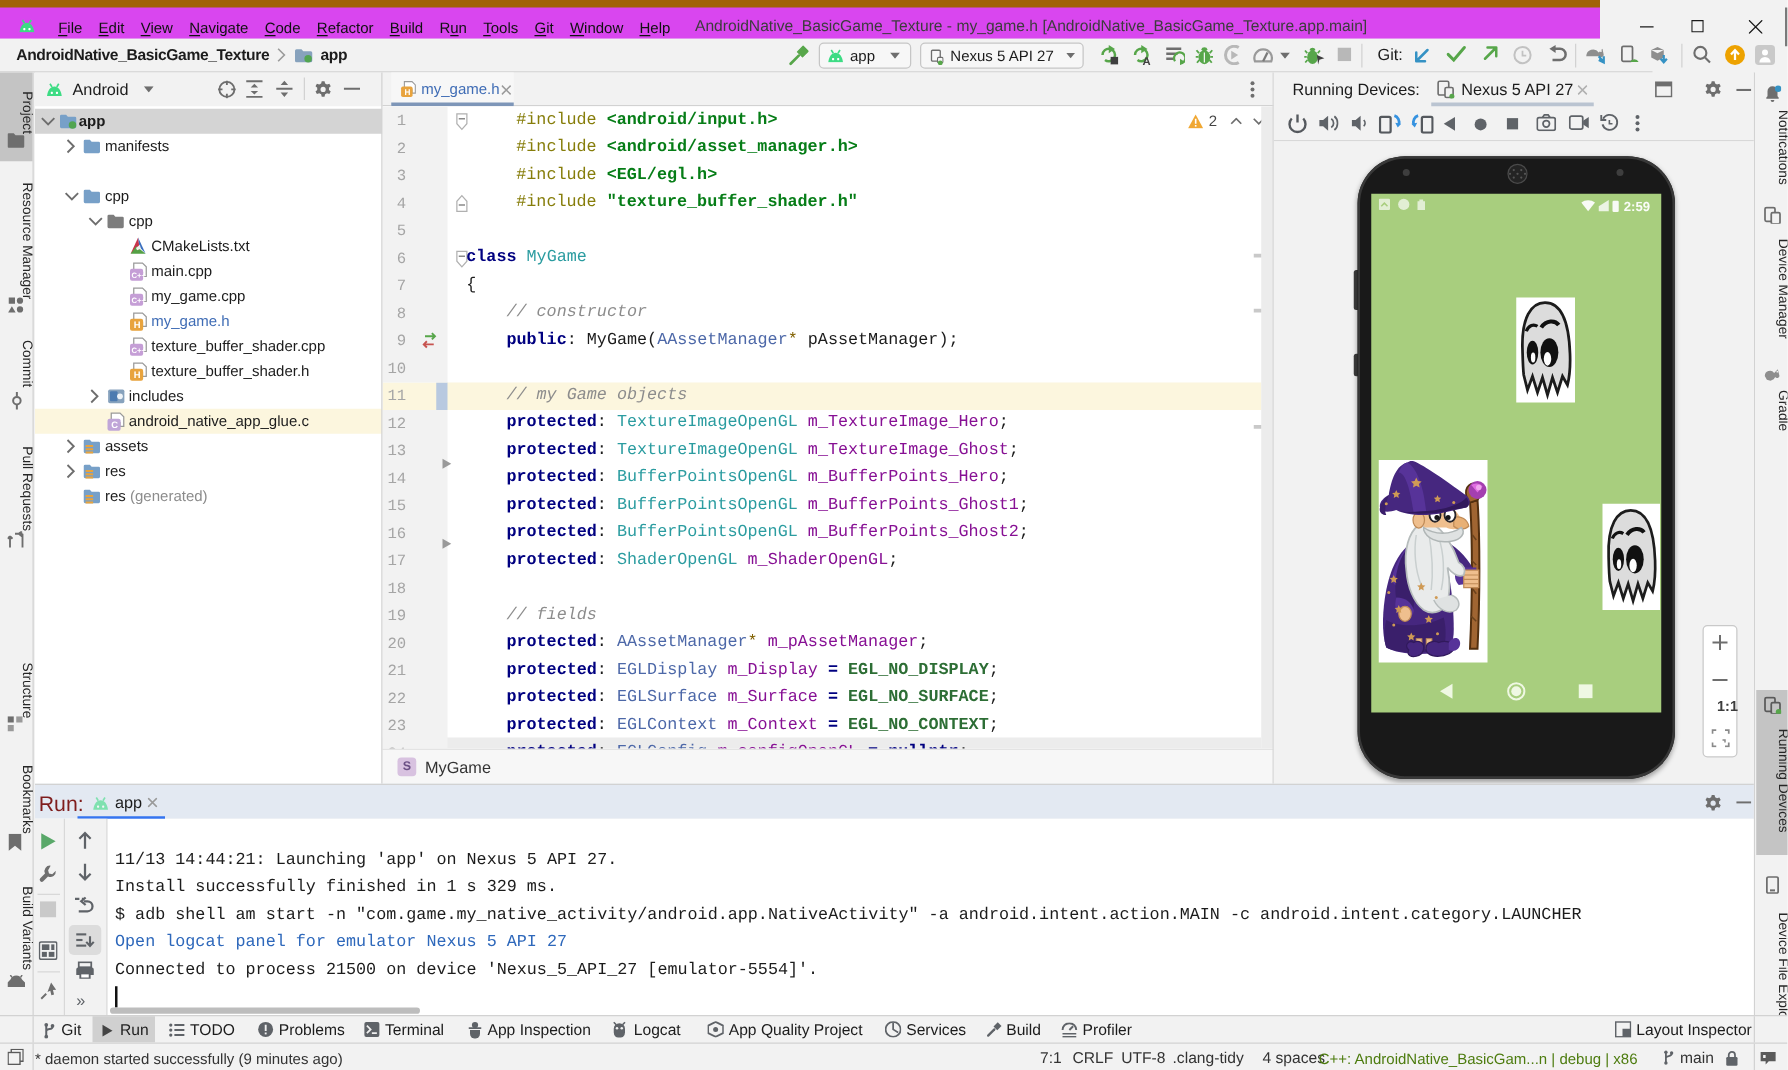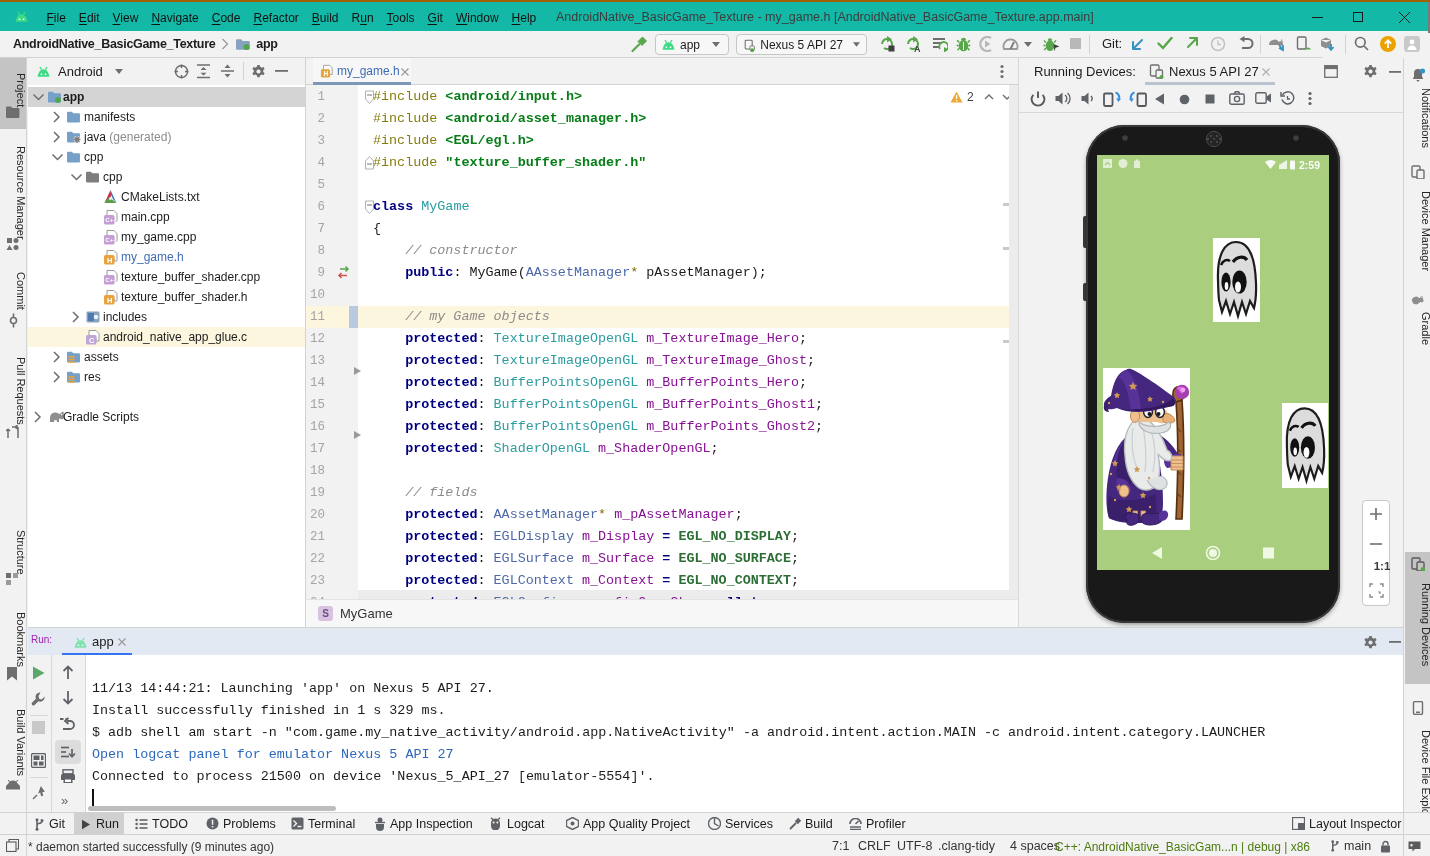--- a/index.html
+++ b/index.html
@@ -3,21 +3,21 @@
 <meta charset="utf-8">
 <style>
 * { margin:0; padding:0; box-sizing:border-box; }
 html,body { width:1430px; height:856px; overflow:hidden; }
 #root { position:relative; width:1430px; height:856px; background:#f2f2f2;
   font-family:"Liberation Sans", sans-serif; font-size:13px; color:#1c1c1c; }
 .abs { position:absolute; }
 .mono { font-family:"Liberation Mono", monospace; }
 svg { display:block; }
 
-#titlebar { left:0; top:0; width:1430px; height:31px; background:#14b8a6; border-top:2px solid #a16207; }
+#titlebar { left:0; top:0; width:1280px; height:31px; background:#d946ef; border-top:6px solid #a16207; }
 #menus { position:absolute; left:40px; top:0; height:31px; display:flex; align-items:center; gap:0; }
 #menus span { padding:0 6.5px; font-size:12px; color:#111; }
 #menus u { text-decoration:underline; text-underline-offset:2px; }
 #wtitle { position:absolute; left:556px; top:0; height:30px; line-height:30px; font-size:12.5px; color:#3c3c3c; white-space:nowrap; }
 .winbtn { position:absolute; top:0; width:46px; height:30px; display:flex; align-items:center; justify-content:center; color:#1a1a1a; }
 
 #toolbar { left:0; top:31px; width:1322px; height:27px; background:#f2f2f2; border-bottom:1px solid #d2d2d2; }
 #crumbs { position:absolute; left:13px; top:0; height:26px; display:flex; align-items:center; font-size:12.5px; letter-spacing:-0.3px; font-weight:bold; color:#1c1c1c; }
 .combo { position:absolute; top:3px; height:21px; border:1px solid #c6c6c6; border-radius:4px; background:#f7f7f7; display:flex; align-items:center; padding:0 6px; font-size:12px; color:#1c1c1c; white-space:nowrap; }
 .tico { position:absolute; top:5px; }
@@ -36,21 +36,21 @@
 
 #tabbar { left:306px; top:58px; width:713px; height:27px; background:#f2f2f2; border-bottom:1px solid #d2d2d2; }
 #tab1 { position:absolute; left:7px; top:0; width:98px; height:27px; background:#f7f7f7; }
 #tab1 .ul { position:absolute; left:0; bottom:0; width:98px; height:3px; background:#7e96b8; }
 
 #editor { left:306px; top:85px; width:713px; height:514px; background:#fff; overflow:hidden; }
 #gutter { position:absolute; left:0; top:0; width:52px; height:514px; background:#f2f2f2; }
 #code { position:absolute; left:0px; top:0; }
 #code pre { font-family:"Liberation Mono",monospace; font-size:13.4px; line-height:22px; }
 .kw { color:#000080; font-weight:bold; }
-.pp { color:#867d0a; }
+.pp { color:#867d0a;margin-left:40px; }
 .inc { color:#067d17; font-weight:bold; }
 .cmt { color:#8c8c8c; font-style:italic; }
 .cls { color:#2b9ca0; }
 .typ { color:#4d68a8; }
 .mem { color:#871094; }
 .mac { color:#2d6e35; font-weight:bold; }
 .star { color:#806000; }
 
 #bcrumb { left:306px; top:599px; width:713px; height:28px; background:#f7f7f7; border-top:1px solid #e3e3e3; }
 
@@ -414,29 +414,20 @@
       </div>
     <div class="trow" style="top:22px">
         <svg class="lbl" style="left:21px;top:2px" width="16" height="16">
           <use href="#chevR"></use>
         </svg>
         <svg class="lbl" style="left:38px;top:2px" width="16" height="16">
           <use href="#fold"></use>
         </svg>
         <span class="lbl" style="left:56px">manifests</span>
       </div>
-    <div class="trow" style="top:42px">
-        <svg class="lbl" style="left:21px;top:2px" width="16" height="16">
-          <use href="#chevR"></use>
-        </svg>
-        <svg class="lbl" style="left:38px;top:2px" width="16" height="16">
-          <use href="#foldGear"></use>
-        </svg>
-        <span class="lbl" style="left:56px">java <span class="gen">(generated)</span></span>
-      </div>
     <div class="trow" style="top:62px">
         <svg class="lbl" style="left:21px;top:2px" width="16" height="16">
           <use href="#chevD"></use>
         </svg>
         <svg class="lbl" style="left:38px;top:2px" width="16" height="16">
           <use href="#fold"></use>
         </svg>
         <span class="lbl" style="left:56px">cpp</span>
       </div>
     <div class="trow" style="top:82px">
@@ -510,28 +501,25 @@
       </div>
     <div class="trow" style="top:282px">
         <svg class="lbl" style="left:21px;top:2px" width="16" height="16">
           <use href="#chevR"></use>
         </svg>
         <svg class="lbl" style="left:38px;top:2px" width="16" height="16">
           <use href="#foldRes"></use>
         </svg>
         <span class="lbl" style="left:56px">res</span>
       </div>
-    <div class="trow" style="top:322px">
-        <svg class="lbl" style="left:2px;top:2px" width="16" height="16">
-          <use href="#chevR"></use>
-        </svg>
-        <svg class="lbl" style="left:19px;top:2px" width="18" height="16" viewBox="0 0 16 16">
-          <use href="#eleph"></use>
-        </svg>
-        <span class="lbl" style="left:35px">Gradle Scripts</span>
+    <div class="trow" style="top:302px">
+        <svg class="lbl" style="left:38px;top:2px" width="16" height="16">
+          <use href="#foldRes"></use>
+        </svg>
+        <span class="lbl" style="left:56px">res <span class="gen">(generated)</span></span>
       </div>
   </div>
   <div class="abs" id="tabbar">
     <div id="tab1">
       <svg class="abs" style="left:7px;top:6px" width="14" height="14" viewBox="0 0 16 16">
           <use href="#fh"></use>
         </svg>
       <div class="abs" style="left:24px;top:6px;font-size:12px;color:#3f6cb5">my_game.h</div>
       <svg class="abs" style="left:88px;top:10px" width="8" height="8" viewBox="0 0 8 8">
           <path d="M0.5 0.5 L7.5 7.5 M7.5 0.5 L0.5 7.5" stroke="#9a9a9a" stroke-width="1.2"></path>
@@ -865,21 +853,21 @@
       <div class="abs" style="left:343px;top:447px;width:40px;text-align:center;font-size:11.5px;font-weight:bold;color:#3c3c3c">1:1</div>
       <svg class="abs" style="left:350px;top:470px" width="15" height="15" viewBox="0 0 15 15">
           <path d="M1 4 V1 H4 M11 1 H14 V4 M14 11 V14 H11 M4 14 H1 V11" fill="none" stroke="#8a8a8a" stroke-width="1.4"></path>
           <path d="M9 9 H11 V11" fill="none" stroke="#8a8a8a" stroke-width="1.2"></path>
         </svg>
     </div>
   </div>
   <div class="abs" style="left:305px;top:58px;width:1px;height:569px;background:#d2d2d2"></div>
   <div class="abs" style="left:1018px;top:58px;width:1px;height:569px;background:#d8d8d8"></div>
   <div class="abs" id="runhdr">
-    <div class="abs" style="left:3px;top:6px;font-size:10px;color:#a21caf">Run:</div>
+    <div class="abs" style="left:3px;top:6px;font-size:17px;color:#7f1d1d">Run:</div>
     <svg class="abs" style="left:46px;top:9px" width="13" height="11" viewBox="0 0 13 11" opacity="0.6">
         <use href="#ahead"></use>
       </svg>
     <div class="abs" style="left:64px;top:6px;font-size:13px;color:#1c1c1c">app</div>
     <svg class="abs" style="left:90px;top:10px" width="8" height="8" viewBox="0 0 8 8">
         <path d="M0.5 0.5 L7.5 7.5 M7.5 0.5 L0.5 7.5" stroke="#9a9a9a" stroke-width="1.2"></path>
       </svg>
     <div class="abs" style="left:34px;top:25px;width:70px;height:3px;background:#3574f0"></div>
     <svg class="abs" style="left:1335px;top:7px" width="15" height="15" viewBox="0 0 16 16">
         <path d="M6.8 1 h2.4 l0.5 2 a5.5 5.5 0 0 1 1.6 0.9 l2-0.7 1.2 2.1 -1.5 1.4 a5.5 5.5 0 0 1 0 1.8 l1.5 1.4 -1.2 2.1 -2-0.7 a5.5 5.5 0 0 1-1.6 0.9 l-0.5 2 h-2.4 l-0.5-2 a5.5 5.5 0 0 1-1.6-0.9 l-2 0.7 -1.2-2.1 1.5-1.4 a5.5 5.5 0 0 1 0-1.8 l-1.5-1.4 1.2-2.1 2 0.7 a5.5 5.5 0 0 1 1.6-0.9 Z" fill="#6e6e6e"></path>

